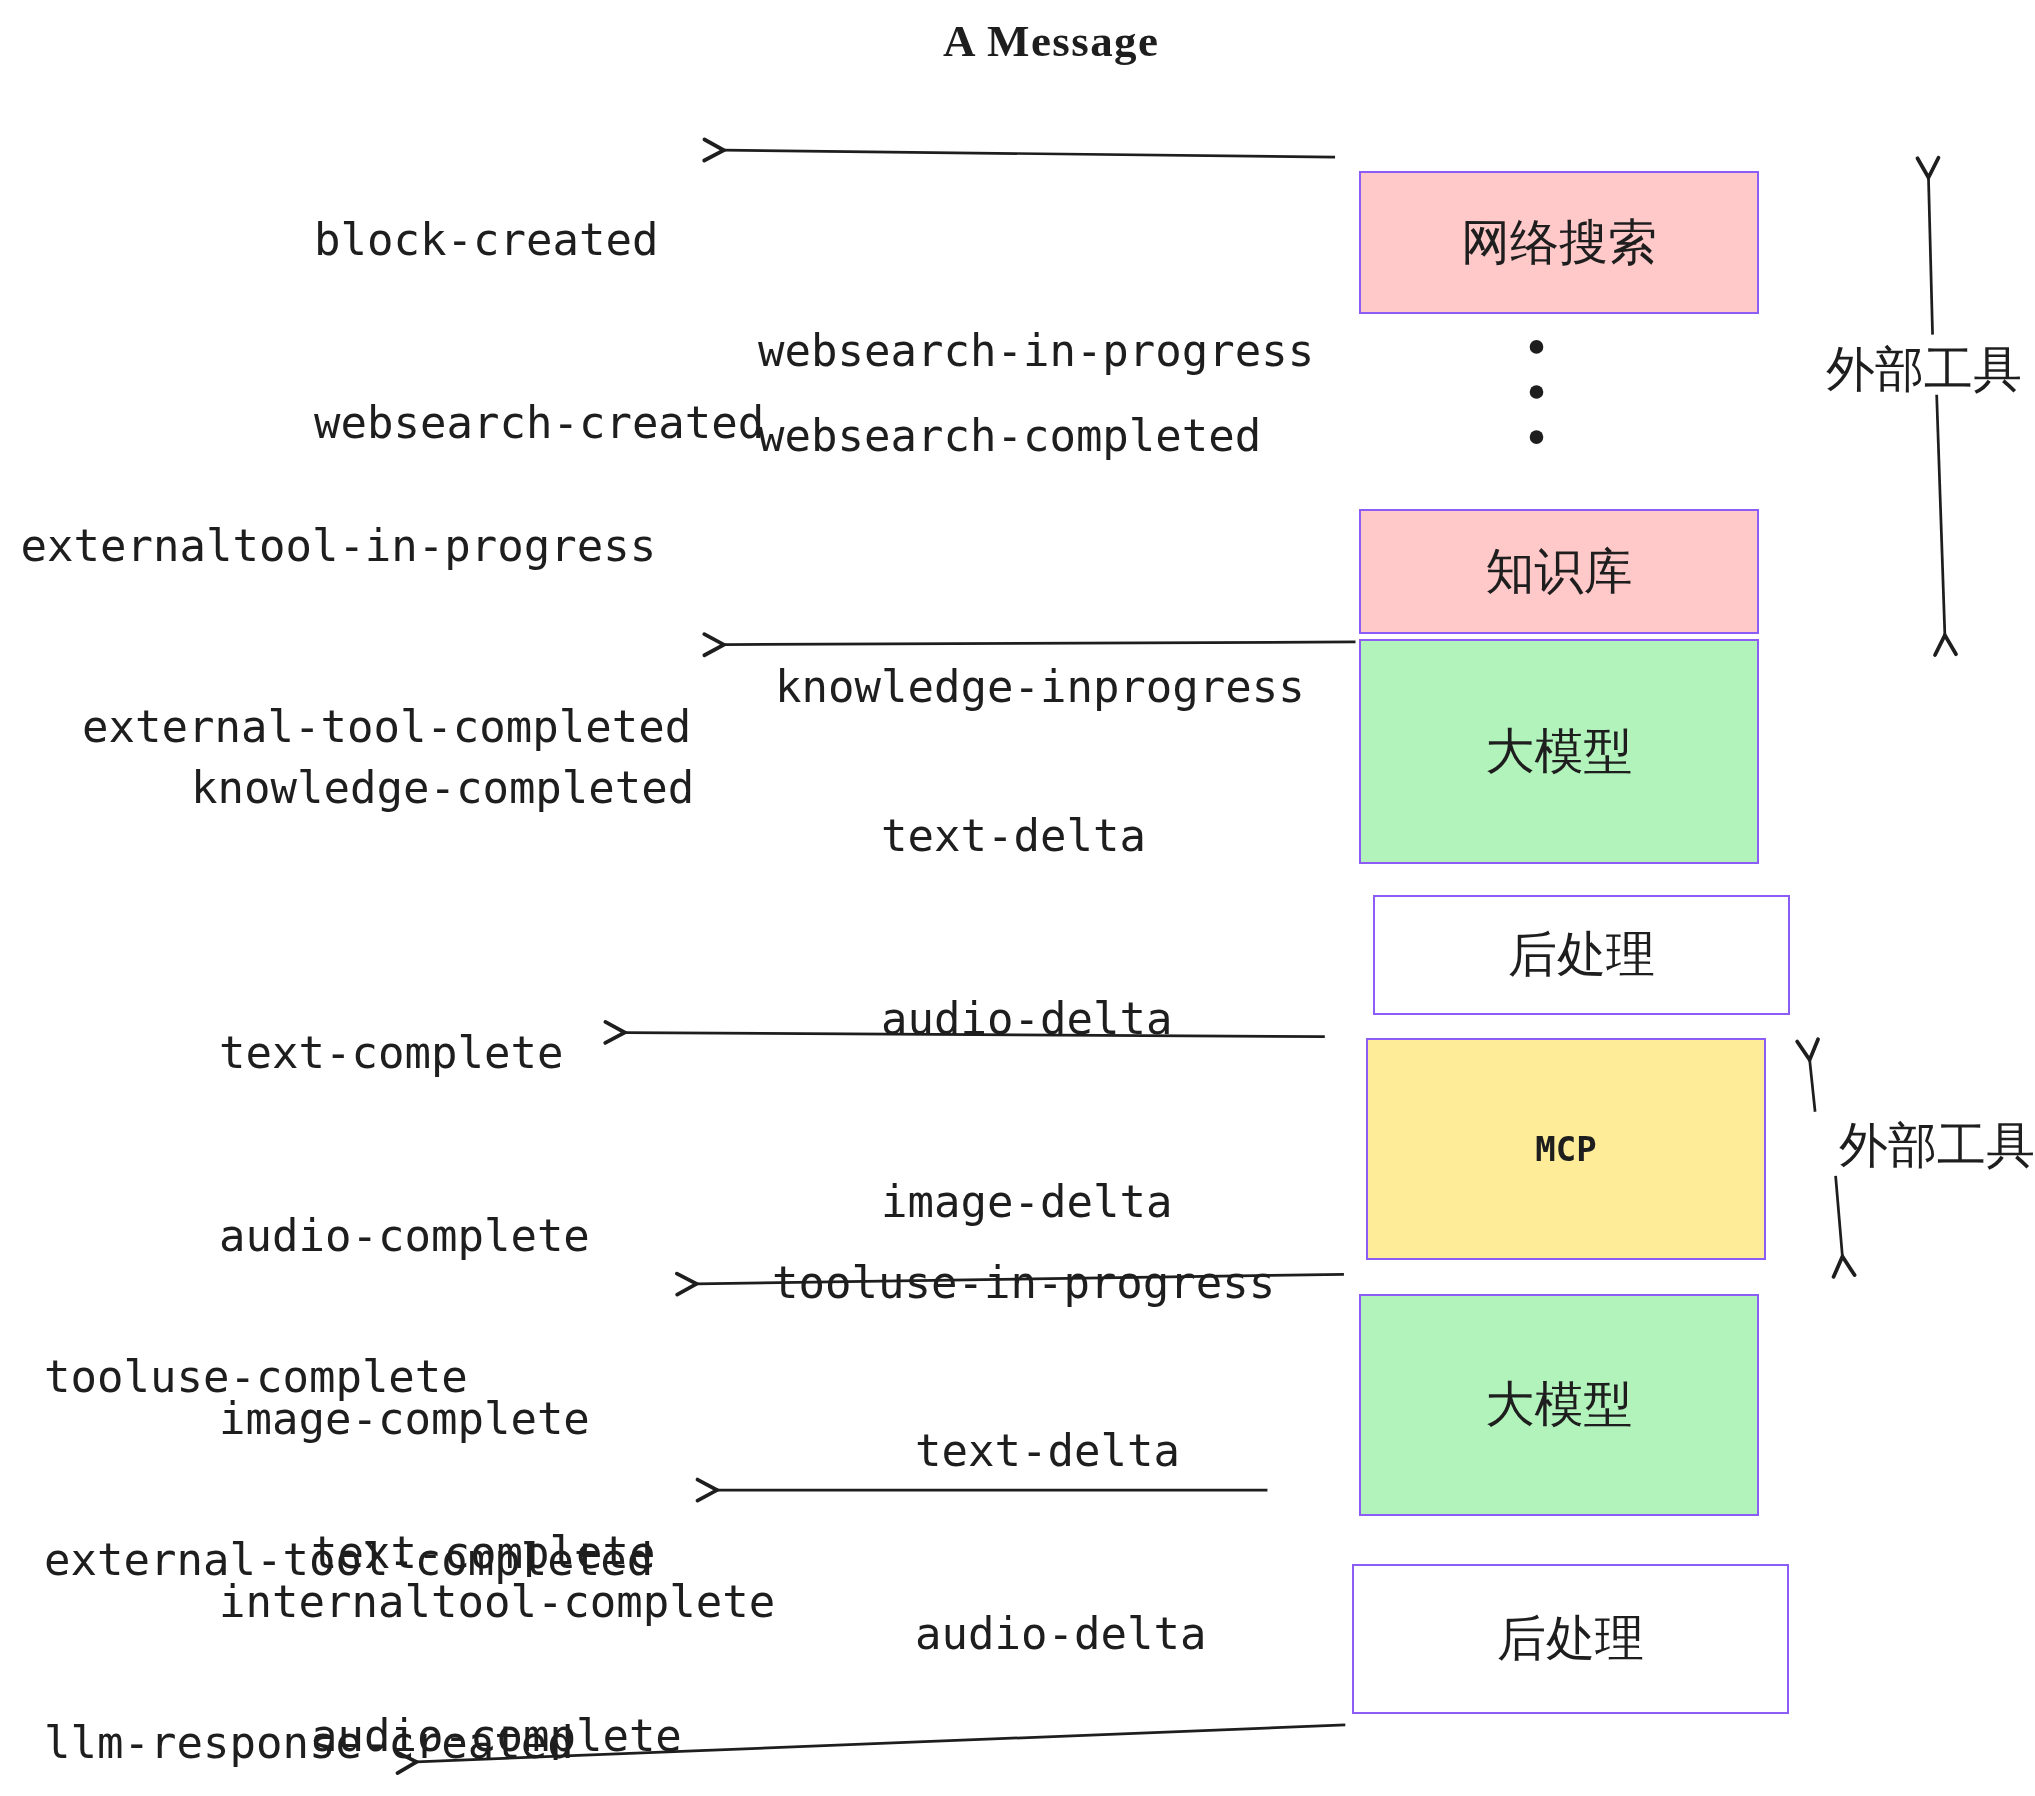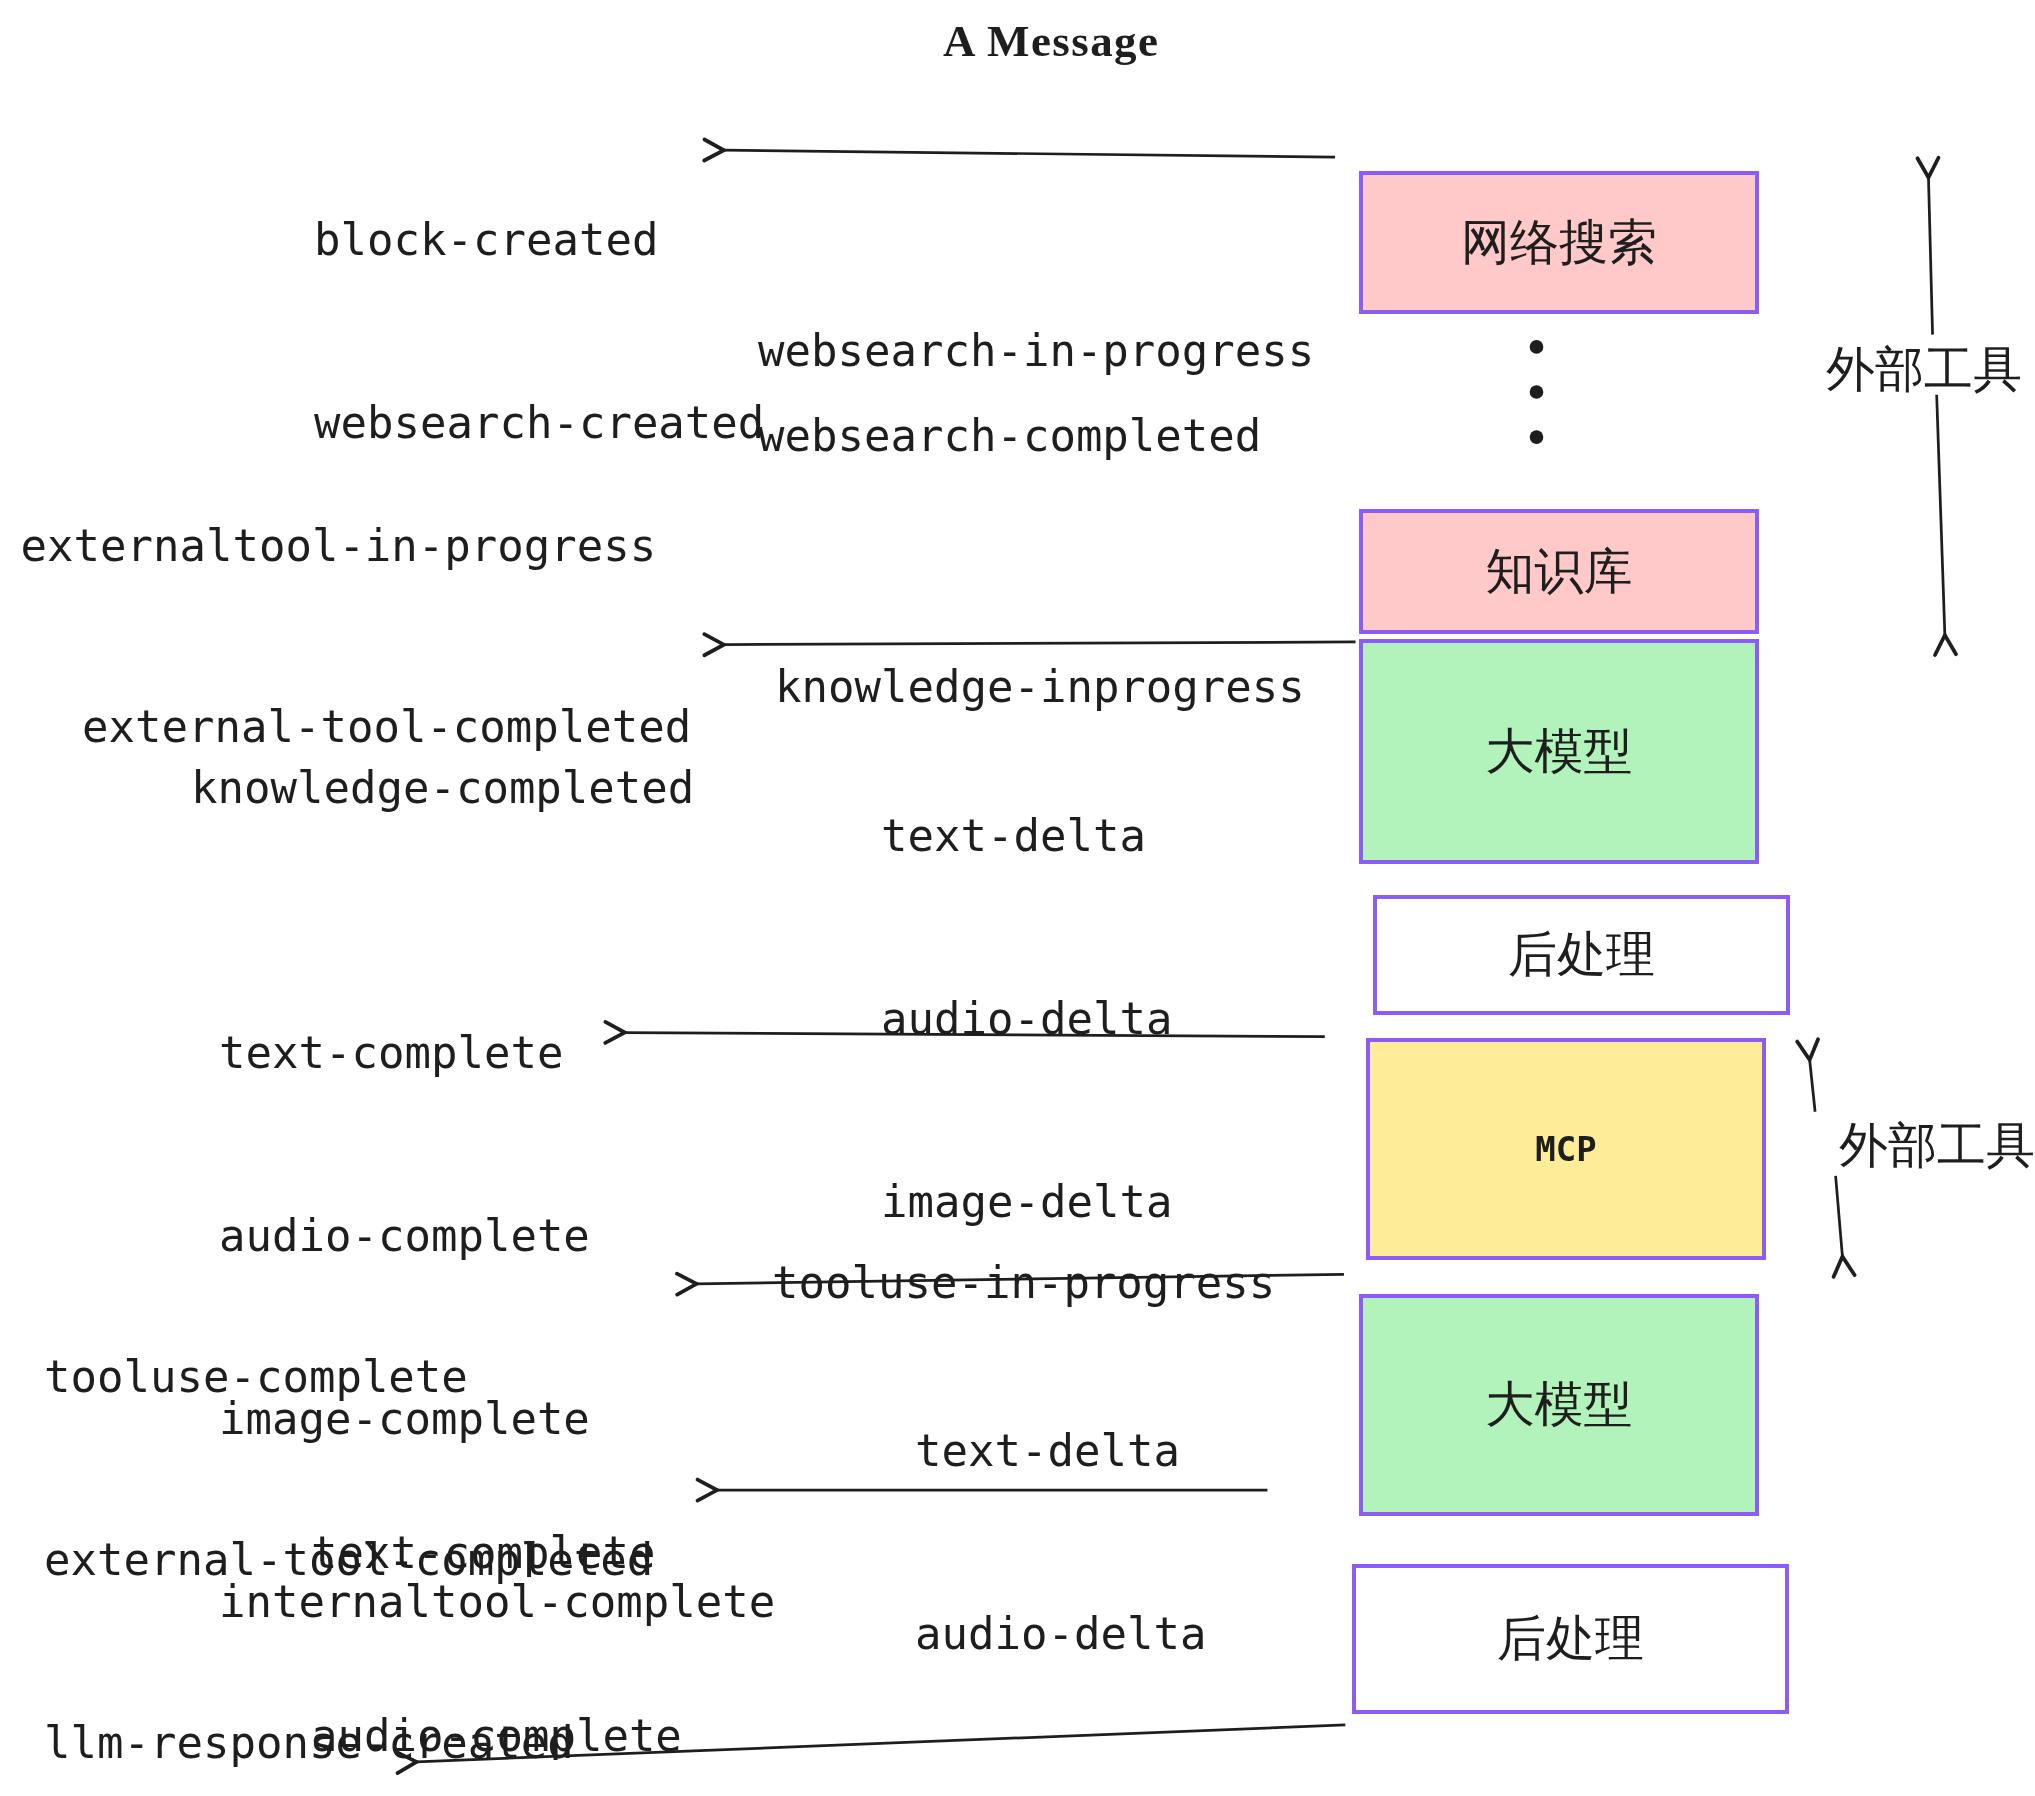--- a/index.html
+++ b/index.html
@@ -28,21 +28,21 @@
   }
   .evt {
     position: absolute;
     font-size: 44px;
     line-height: 61px;
     white-space: pre;
   }
   .evt span { display: block; }
   .box {
     position: absolute;
-    border: 4px solid #8b5cf6;
+    border: 2px solid #8b5cf6;
     display: flex;
     align-items: center;
     justify-content: center;
     font-family: "Liberation Sans", sans-serif;
     font-size: 49px;
     background: #ffffff;
   }
   .box.mono {
     font-family: "DejaVu Sans Mono", monospace;
     font-size: 34px;

